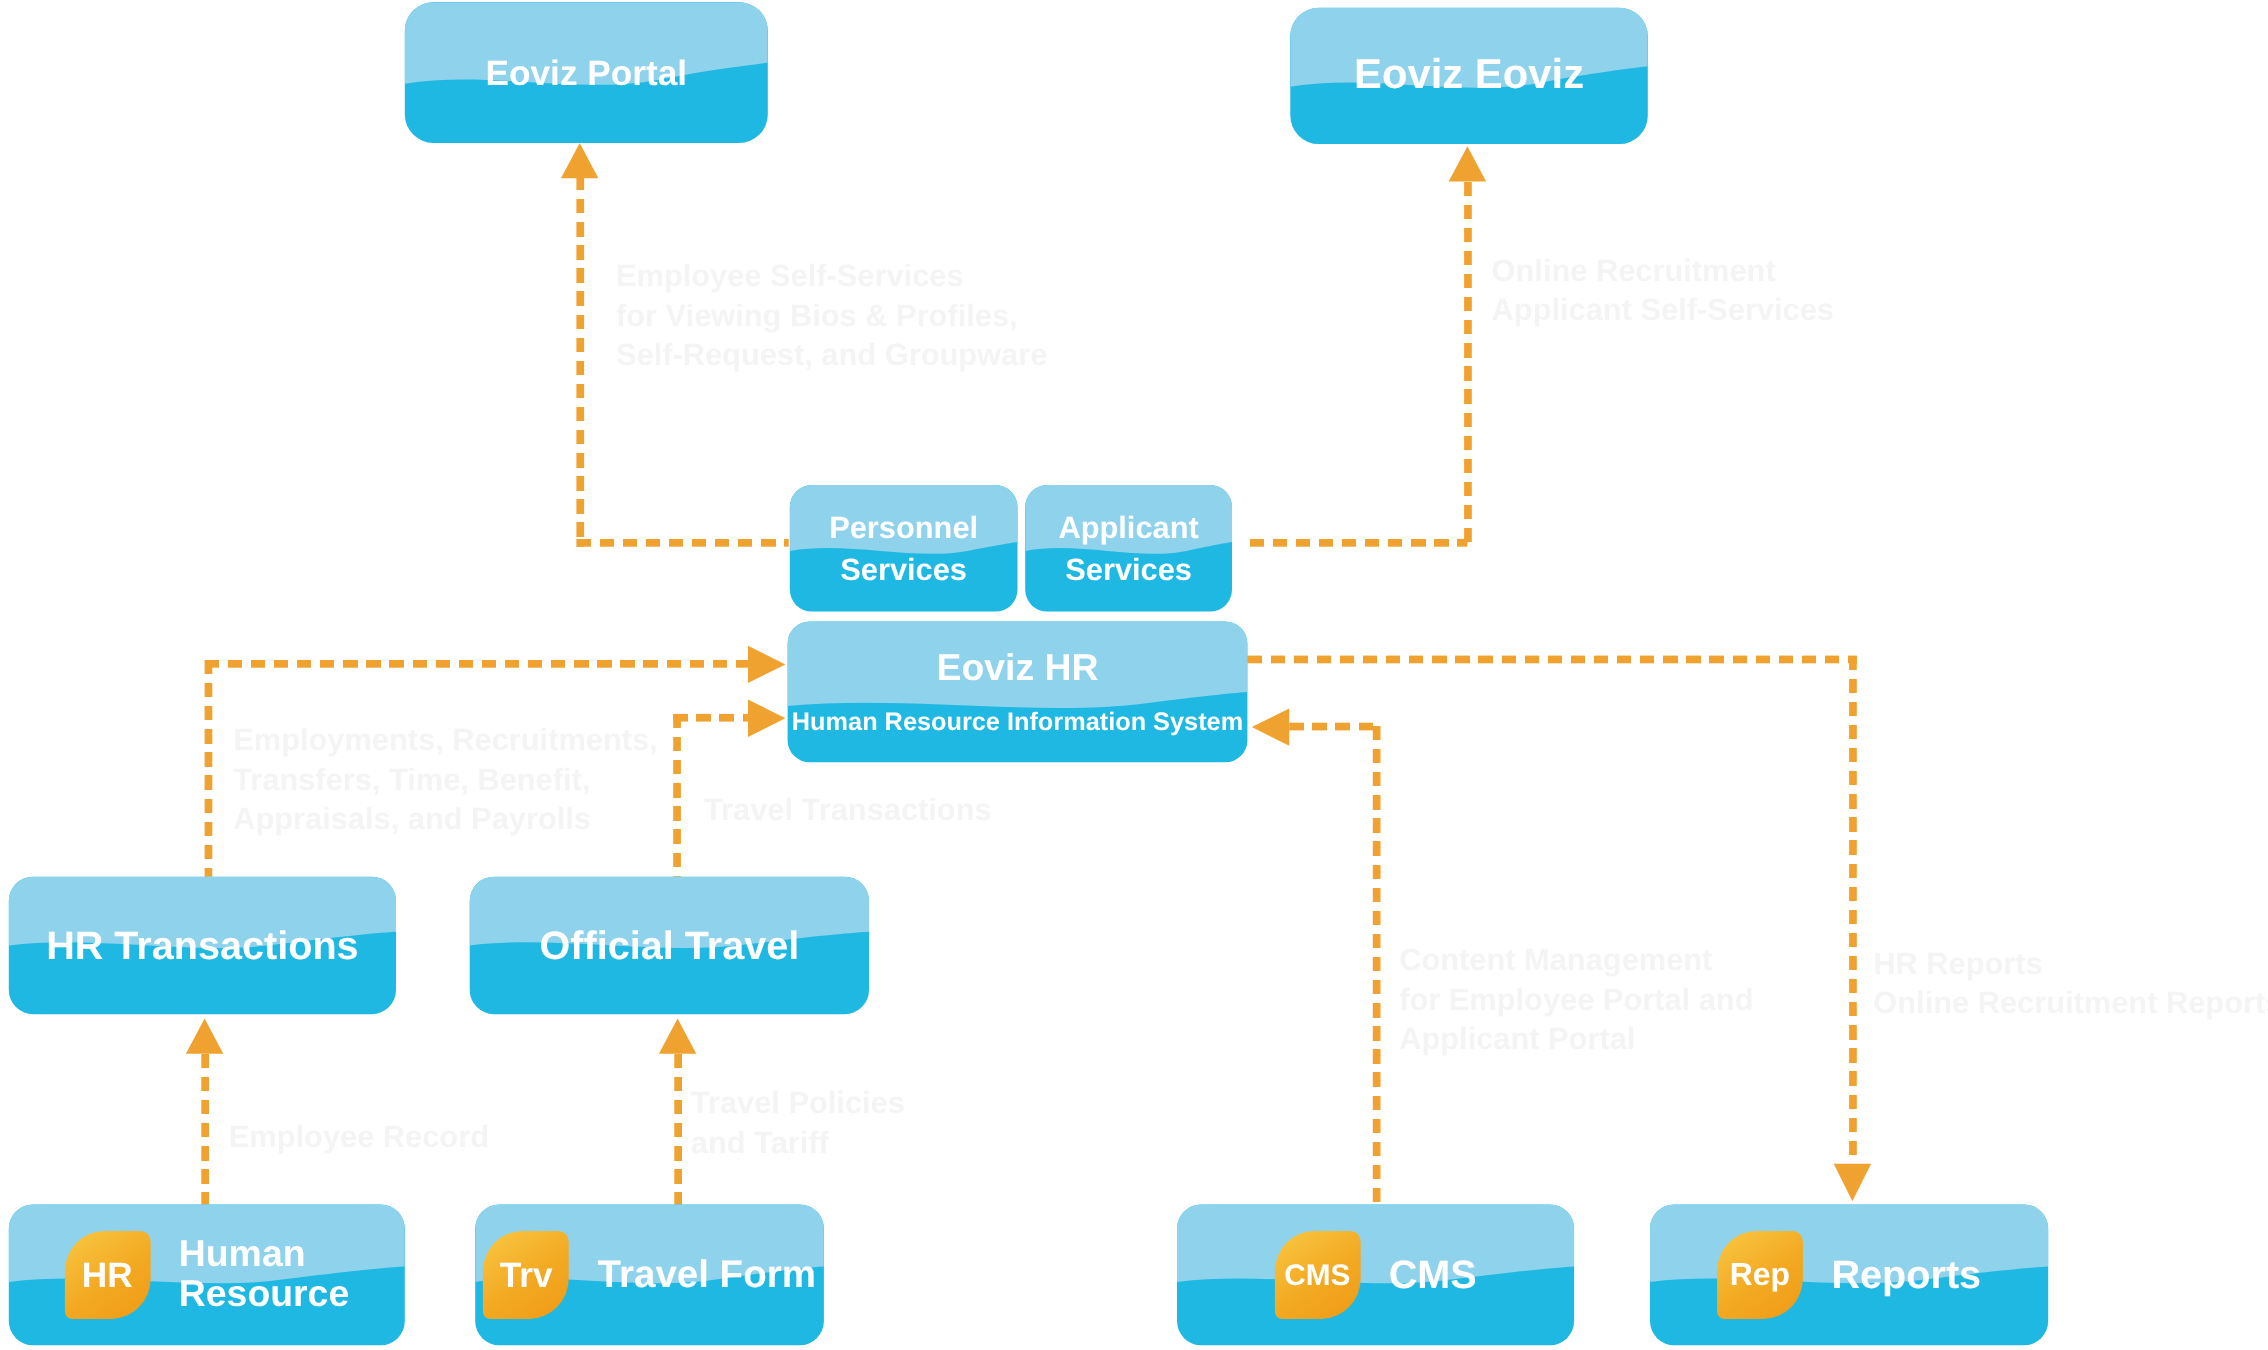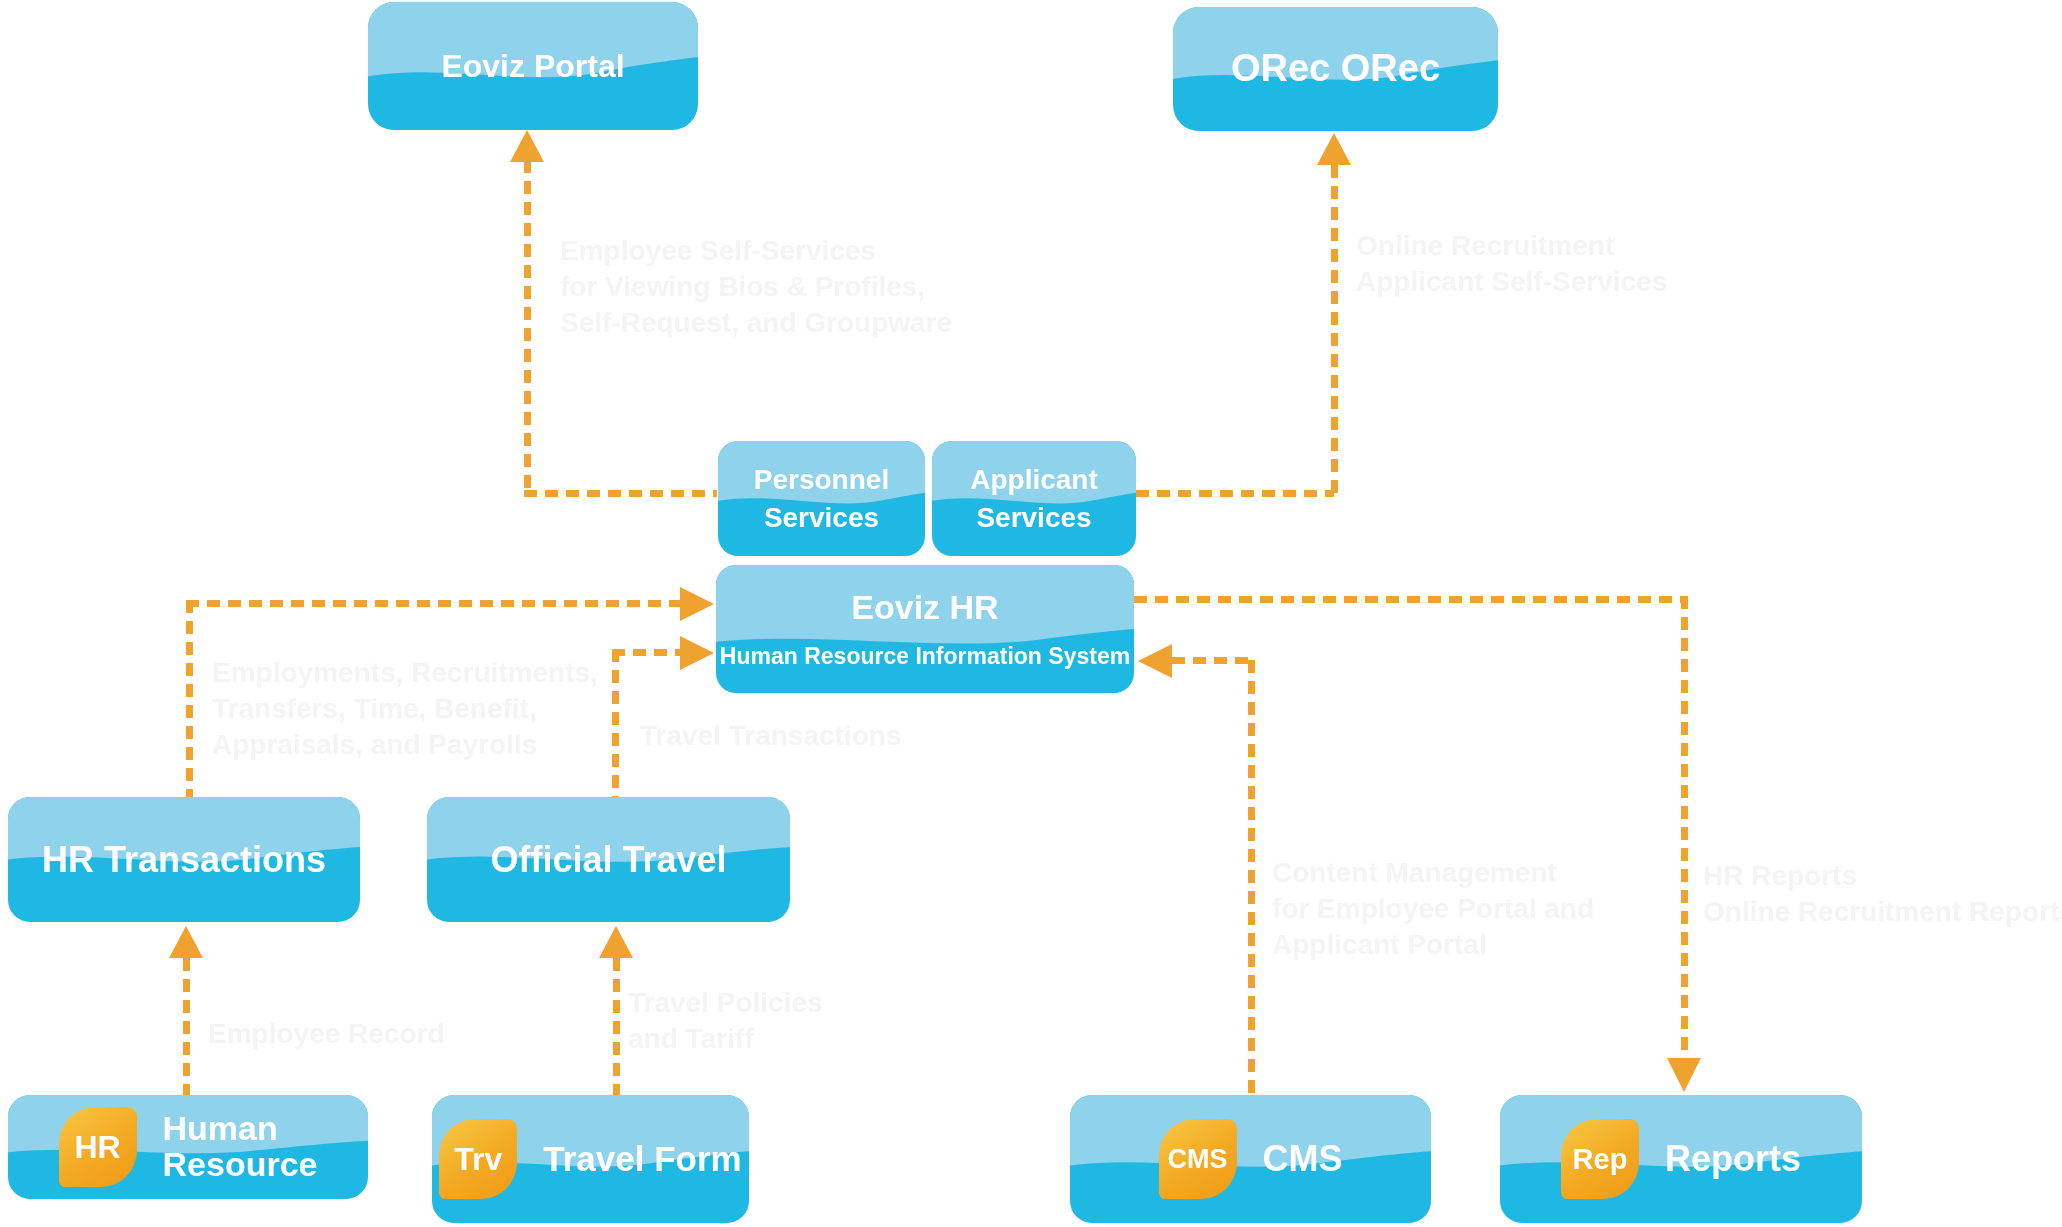--- a/index.html
+++ b/index.html
@@ -111,34 +111,34 @@
     <svg class="gloss" viewBox="0 0 100 100" preserveAspectRatio="none">
       <path d="M0,58 C22,48 48,66 70,55 C84,48 94,45 100,43 L100,0 L0,0 Z" fill="#8fd2ec"></path>
     </svg>
     <div class="lbl" style="font-size:32px;">Eoviz Portal</div>
   </div>
 
   <div class="box" style="left:1173px;top:7px;width:325px;height:124px;border-radius:26px;">
     <svg class="gloss" viewBox="0 0 100 100" preserveAspectRatio="none">
       <path d="M0,58 C22,48 48,66 70,55 C84,48 94,45 100,43 L100,0 L0,0 Z" fill="#8fd2ec"></path>
     </svg>
-    <div class="lbl" style="font-size:38px;">ORec ORec</div>
+    <div class="lbl" style="font-size:38px;">Eoviz Eoviz</div>
   </div>
 
   <div class="box" style="left:718px;top:441px;width:207px;height:115px;border-radius:20px;">
     <svg class="gloss" viewBox="0 0 100 100" preserveAspectRatio="none">
       <path d="M0,52 C25,44 55,60 78,52 C90,48 96,46 100,45 L100,0 L0,0 Z" fill="#8fd2ec"></path>
     </svg>
     <div class="lbl" style="font-size:28px;line-height:1.35;">
       <div>Personnel</div>
       <div>Services</div>
     </div>
   </div>
 
-  <div class="box" style="left:932px;top:441px;width:204px;height:115px;border-radius:20px;">
+  <div class="box" style="left:932px;top:441px;width:188px;height:115px;border-radius:20px;">
     <svg class="gloss" viewBox="0 0 100 100" preserveAspectRatio="none">
       <path d="M0,52 C25,44 55,60 78,52 C90,48 96,46 100,45 L100,0 L0,0 Z" fill="#8fd2ec"></path>
     </svg>
     <div class="lbl" style="font-size:28px;line-height:1.35;">
       <div>Applicant</div>
       <div>Services</div>
     </div>
   </div>
 
   <div class="box" style="left:716px;top:565px;width:418px;height:128px;border-radius:20px;">
@@ -156,21 +156,21 @@
     <div class="lbl" style="font-size:36px;">Official Travel</div>
   </div>
 
   <div class="box" style="left:8px;top:797px;width:352px;height:125px;">
     <svg class="gloss" viewBox="0 0 100 100" preserveAspectRatio="none">
       <path d="M0,50 C22,42 48,58 70,49 C84,44 94,41 100,40 L100,0 L0,0 Z" fill="#8fd2ec"></path>
     </svg>
     <div class="lbl" style="font-size:36px;">HR Transactions</div>
   </div>
 
-  <div class="box" style="left:8px;top:1095px;width:360px;height:104px;">
+  <div class="box" style="left:8px;top:1095px;width:360px;height:128px;">
     <svg class="gloss" viewBox="0 0 100 100" preserveAspectRatio="none">
       <path d="M0,55 C22,47 48,62 70,53 C84,48 94,45 100,44 L100,0 L0,0 Z" fill="#8fd2ec"></path>
     </svg>
     <div class="iconrow">
       <div class="leaf">HR</div>
       <div class="lbl" style="font-size:34px;line-height:1.05;">
         <div>Human</div>
         <div>Resource</div>
       </div>
     </div>

